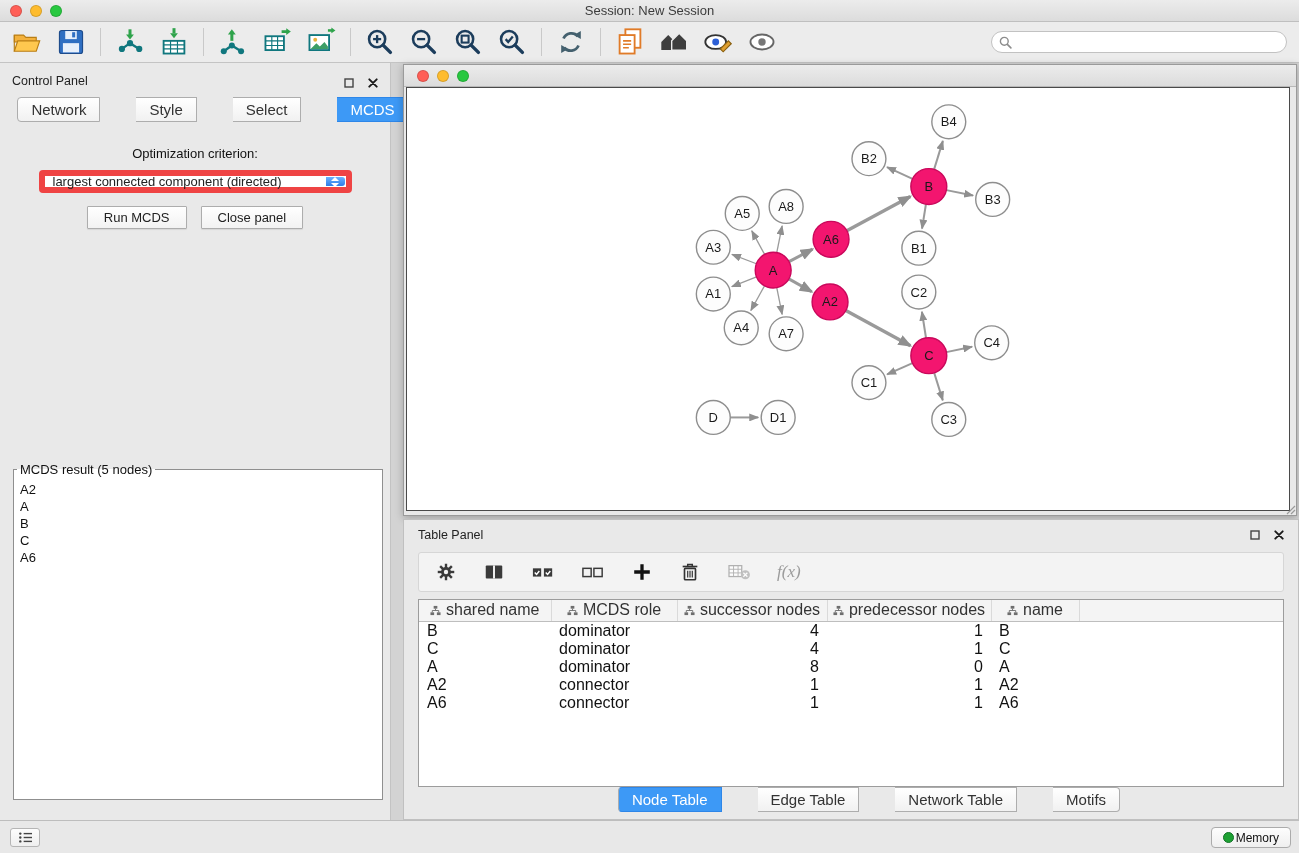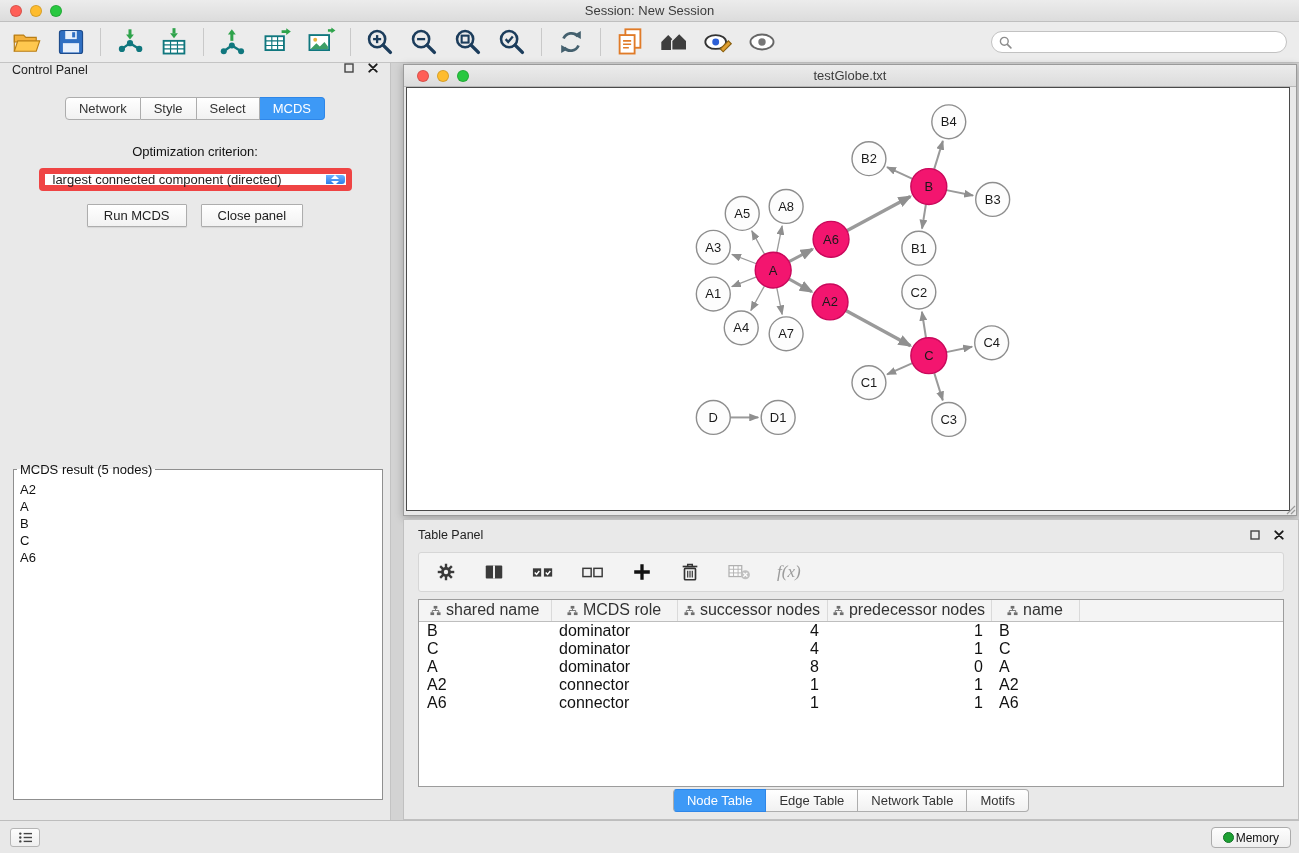--- a/index.html
+++ b/index.html
@@ -21,26 +21,26 @@
   .tbtn { width:30px; height:30px; flex:0 0 auto; }
   .tgap { width:14px; flex:0 0 auto; }
   .tsep { width:1px; height:28px; background:#C9C9C9; margin:0 14px; flex:0 0 auto; }
   .search { margin-left:auto; width:296px; height:22px; background:#FFF; border:1px solid #C2C2C2;
     border-radius:12px; display:flex; align-items:center; padding:0 7px; gap:4px; }
   .search input { border:none; outline:none; flex:1; font-size:12px; font-family:"Liberation Sans",sans-serif; background:transparent; }
 
   
   .control-panel { position:absolute; left:0; top:63px; width:391px; height:757px;
     background:#E9E9E9; border-right:1px solid #C3C3C3; }
-  .panel-header { height:25px; display:flex; align-items:flex-start; padding:0 12px; }
+  .panel-header { height:25px; display:flex; align-items:flex-end; padding:0 12px; }
   .panel-header .ph-title { font-size:12.5px; color:#222; }
   .ph-icons { margin-left:auto; display:flex; gap:14px; align-items:center; }
   .seg-tabs { display:flex; justify-content:center; margin-top:9px; }
-  .seg { font-size:13px; padding:3px 13px; background:linear-gradient(#FFFFFF,#F1F1F1);
-    border:1px solid #ADADAD; border-left:none; color:#333; cursor:default; }
+  .seg { font-size:15px; padding:3px 13px; background:linear-gradient(#FFFFFF,#F1F1F1);
+    border:1px solid #ADADAD; border-left:none; color:#333; cursor:default;margin-left:36px; }
   .seg:first-child { border-left:1px solid #ADADAD; border-radius:4px 0 0 4px; }
   .seg:last-child { border-radius:0 4px 4px 0; }
   .seg-active { background:#3D99F6; border-color:#2E86E8; color:#FFF; }
   .opt-label { margin-top:24px; text-align:center; font-size:13px; color:#111; }
   .dropdown { margin:9px auto 0; width:313px; height:23px; background:#FFF; border:6px solid #ef4444;
     border-radius:4px; display:flex; align-items:center; padding-left:8px; position:relative; font-size:13px; }
   .dd-btn { position:absolute; right:1px; top:1px; bottom:1px; width:19px;
     background:linear-gradient(#6AB2FF,#2F7DE8); border-radius:0 3px 3px 0;
     display:flex; flex-direction:column; align-items:center; justify-content:center; gap:2px; }
   .dd-btn i { display:block; width:0; height:0; border-left:4px solid transparent; border-right:4px solid transparent; }
@@ -270,21 +270,20 @@
   </fieldset>
 </div>
 
 <div class="net-window">
   <div class="net-titlebar">
     <div class="lights">
       <span class="light red"></span>
       <span class="light yellow"></span>
       <span class="light green"></span>
     </div>
-    <div class="win-title">testGlobe.txt</div>
   </div>
   <div class="net-canvas">
     <svg class="graph" viewBox="0 0 884 424" preserveAspectRatio="none">
       <defs>
         <marker id="arrow" markerUnits="userSpaceOnUse" markerWidth="10" markerHeight="8" refX="9" refY="4" orient="auto">
           <path d="M0,0 L10,4 L0,8 z" fill="#8F8F8F"></path>
         </marker>
         <marker id="arrow-big" markerUnits="userSpaceOnUse" markerWidth="14" markerHeight="11" refX="12" refY="5.5" orient="auto">
           <path d="M0,0 L14,5.5 L0,11 z" fill="#8F8F8F"></path>
         </marker>

